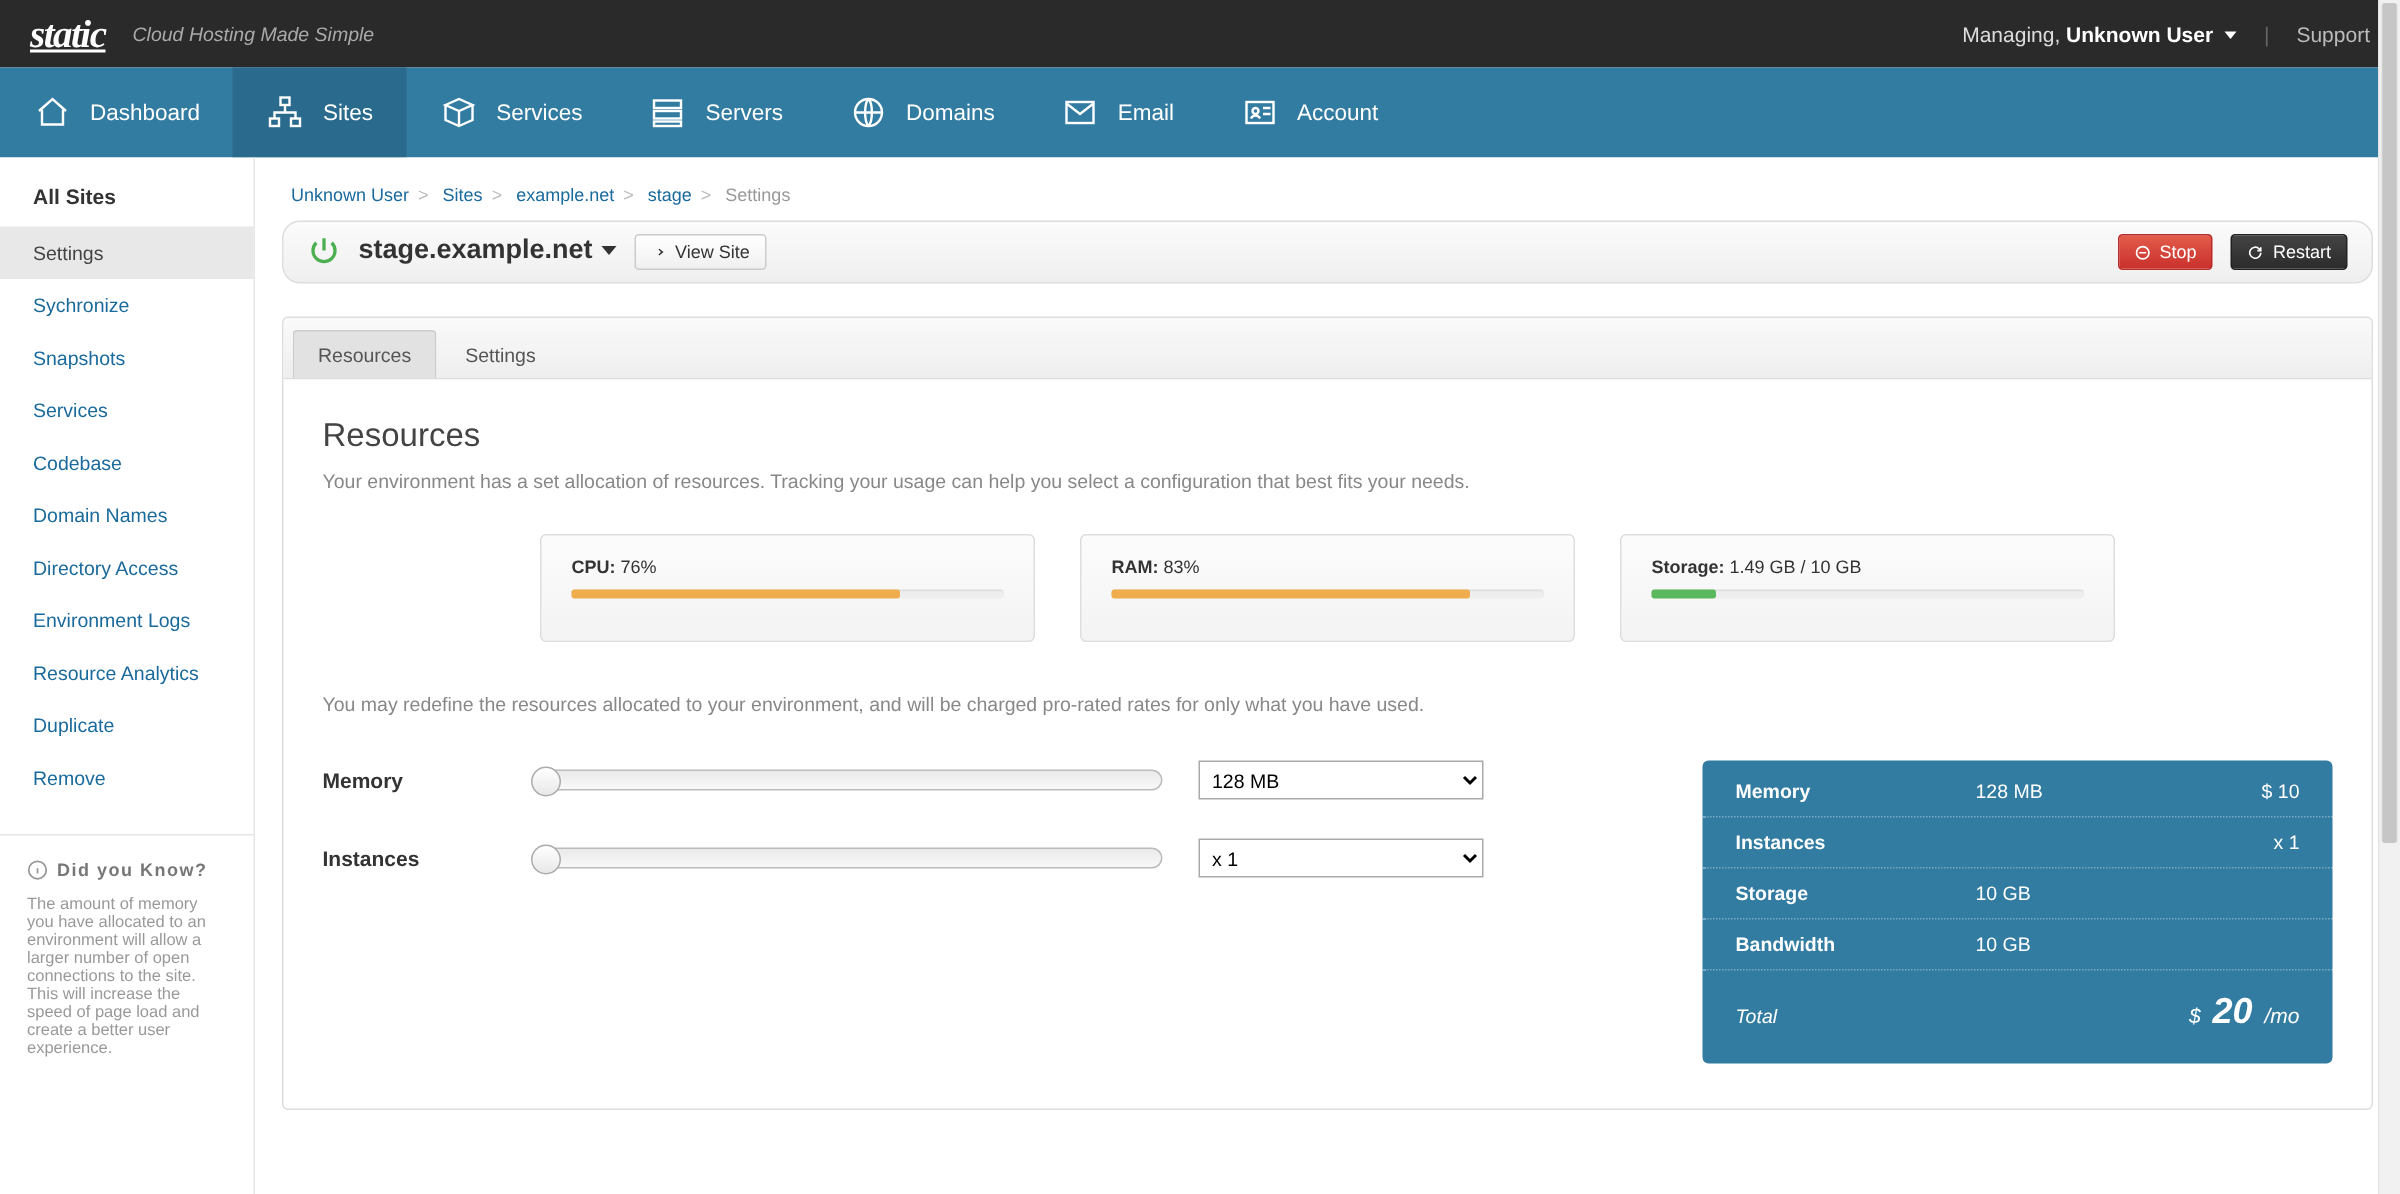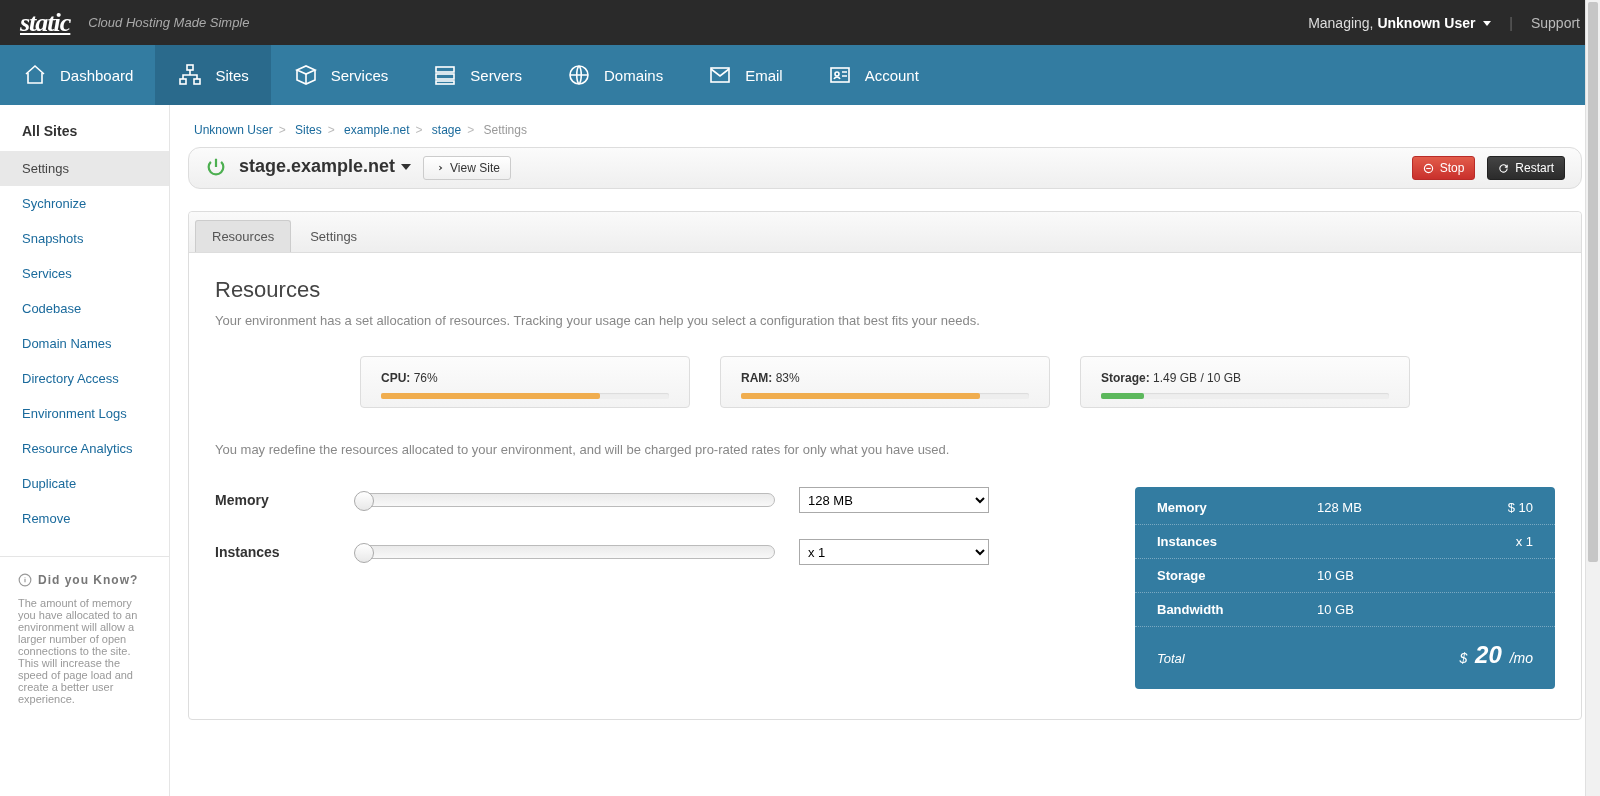--- a/index.html
+++ b/index.html
@@ -49,21 +49,21 @@
 
   .panel { border:1px solid #ddd; border-radius:4px; margin-top:22px; background:#fff;}
   .tabs { display:flex; background:linear-gradient(#fafafa,#eee); border-bottom:1px solid #ddd; border-radius:4px 4px 0 0; padding:8px 6px 0 6px; gap:2px;}
   .tab { padding:8px 16px; font-size:13px; color:#555; border:1px solid transparent; border-bottom:none; cursor:pointer;}
   .tab.active{ background:#e2e2e2; border:1px solid #ccc; border-bottom:none; border-radius:3px 3px 0 0; color:#555;}
   .panel-body{ padding: 24px 26px 30px 26px;}
   h2.section { font-size: 22px; font-weight: normal; color:#444; margin-bottom:10px;}
   p.lead{ color:#888; font-size:13px; margin-bottom:28px;}
 
   .metrics { display:flex; gap:30px; justify-content:center; margin: 10px 0 34px 0;}
-  .metric { width:330px; border:1px solid #ddd; border-radius:4px; background:linear-gradient(#fcfcfc,#f3f3f3); padding:14px 20px 8px 20px;}
+  .metric { width:330px; border:1px solid #ddd; border-radius:4px; background:linear-gradient(#fcfcfc,#f3f3f3); padding:14px 20px 28px 20px;}
   .metric .label{ font-size:12px; color:#333; margin-bottom:8px;}
   .metric .label b{font-weight:bold;}
   .bar { height:6px; background:#eee; border-radius:2px; box-shadow: inset 0 1px 1px rgba(0,0,0,.08);}
   .bar .fill{ height:100%; border-radius:2px;}
   .fill.yellow{background:#f0ad4e;}
   .fill.green{background:#5cb85c;}
 
   p.note{ color:#888; font-size:13px; margin-bottom:30px;}
 
   .config-row{ display:flex; align-items:flex-start; gap:30px;}

